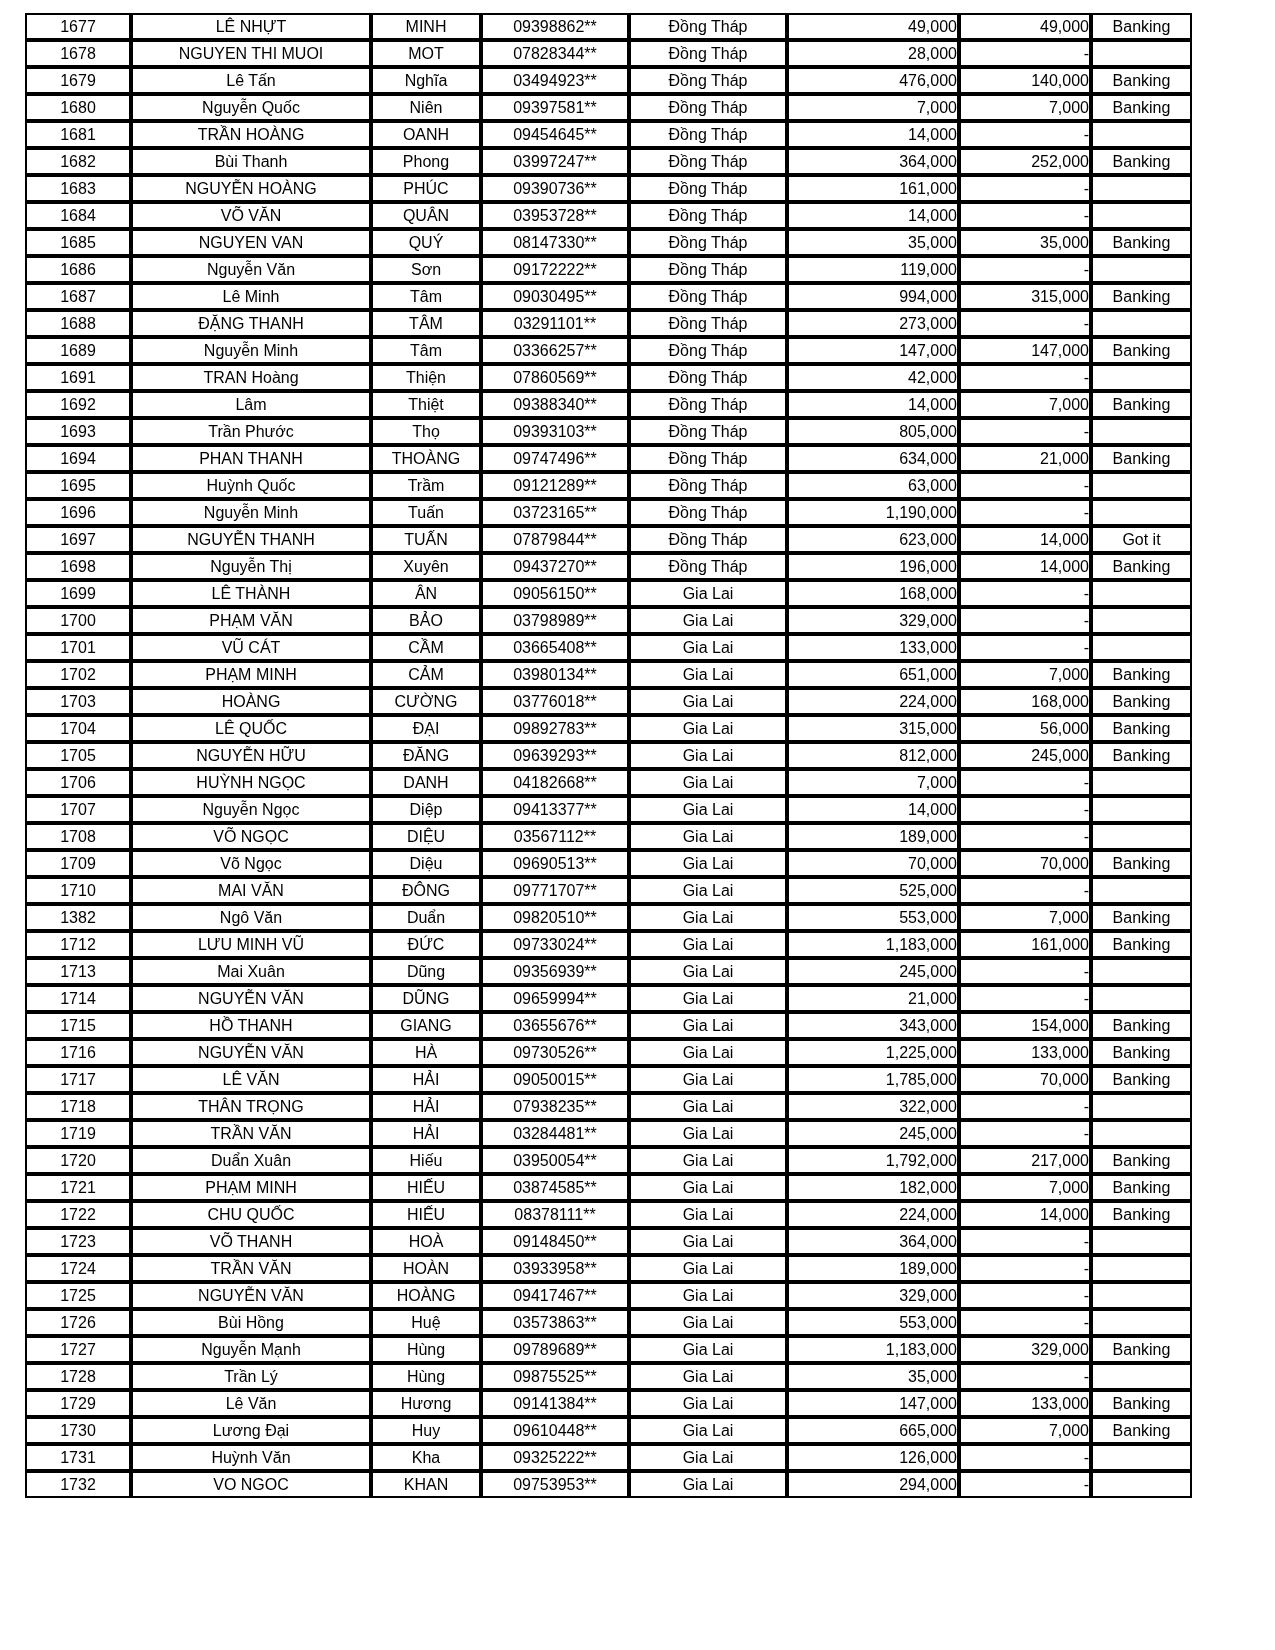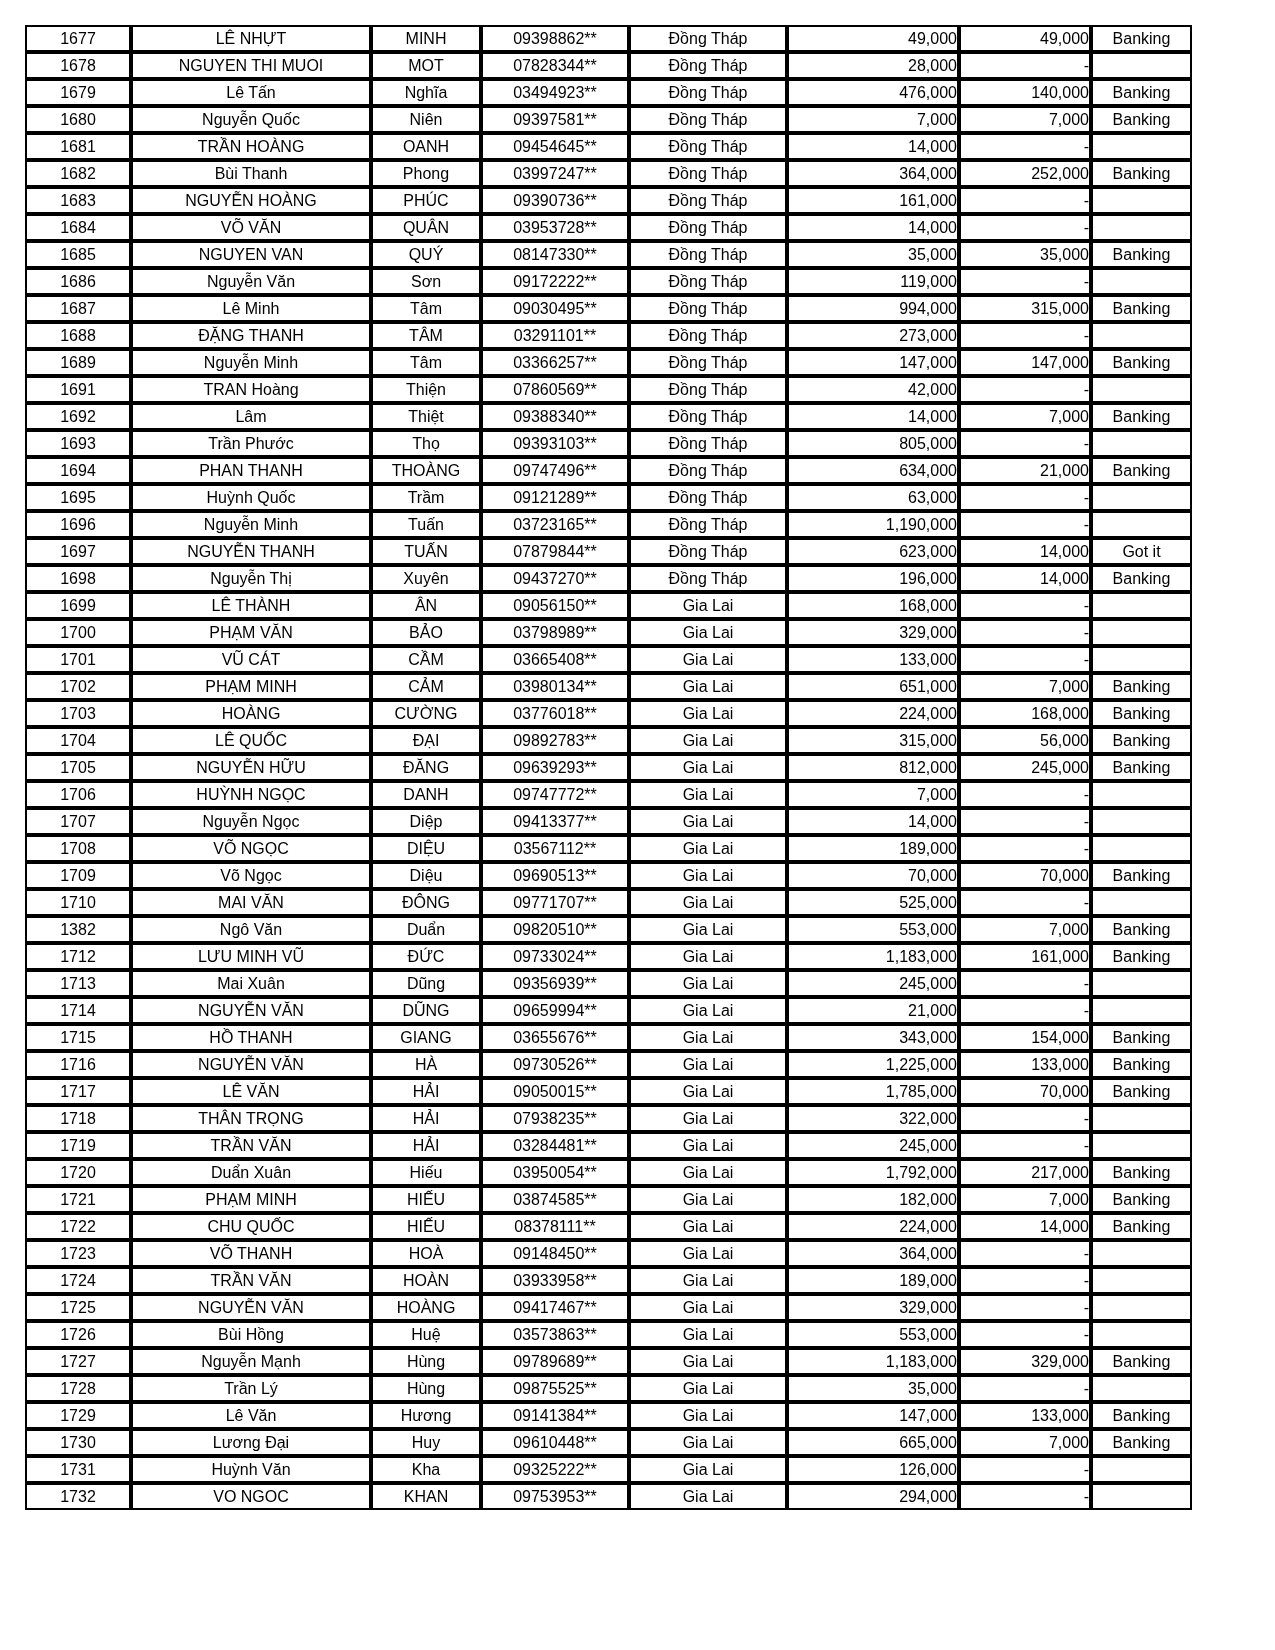--- a/index.html
+++ b/index.html
@@ -10,21 +10,21 @@
   body {
     width: 1275px;
     height: 1650px;
     position: relative;
     font-family: "Liberation Sans", sans-serif;
     color: #000000;
   }
   .sheet {
     position: absolute;
     left: 25px;
-    top: 25px;
+    top: 13px;
   }
   table.records {
     border-collapse: separate;
     border-spacing: 0;
     table-layout: fixed;
   }
   table.records td {
     border: 2px solid #000000;
     background: #ffffff;
     height: 23px;
@@ -344,21 +344,21 @@
           <td class="center">09639293**</td>
           <td class="center">Gia Lai</td>
           <td class="num">812,000</td>
           <td class="num">245,000</td>
           <td class="center">Banking</td>
         </tr>
         <tr>
           <td class="center">1706</td>
           <td class="center">HUỲNH NGỌC</td>
           <td class="center">DANH</td>
-          <td class="center">09747772**</td>
+          <td class="center">04182668**</td>
           <td class="center">Gia Lai</td>
           <td class="num">7,000</td>
           <td class="dash">-</td>
           <td class="center"></td>
         </tr>
         <tr>
           <td class="center">1707</td>
           <td class="center">Nguyễn Ngọc</td>
           <td class="center">Diệp</td>
           <td class="center">09413377**</td>

